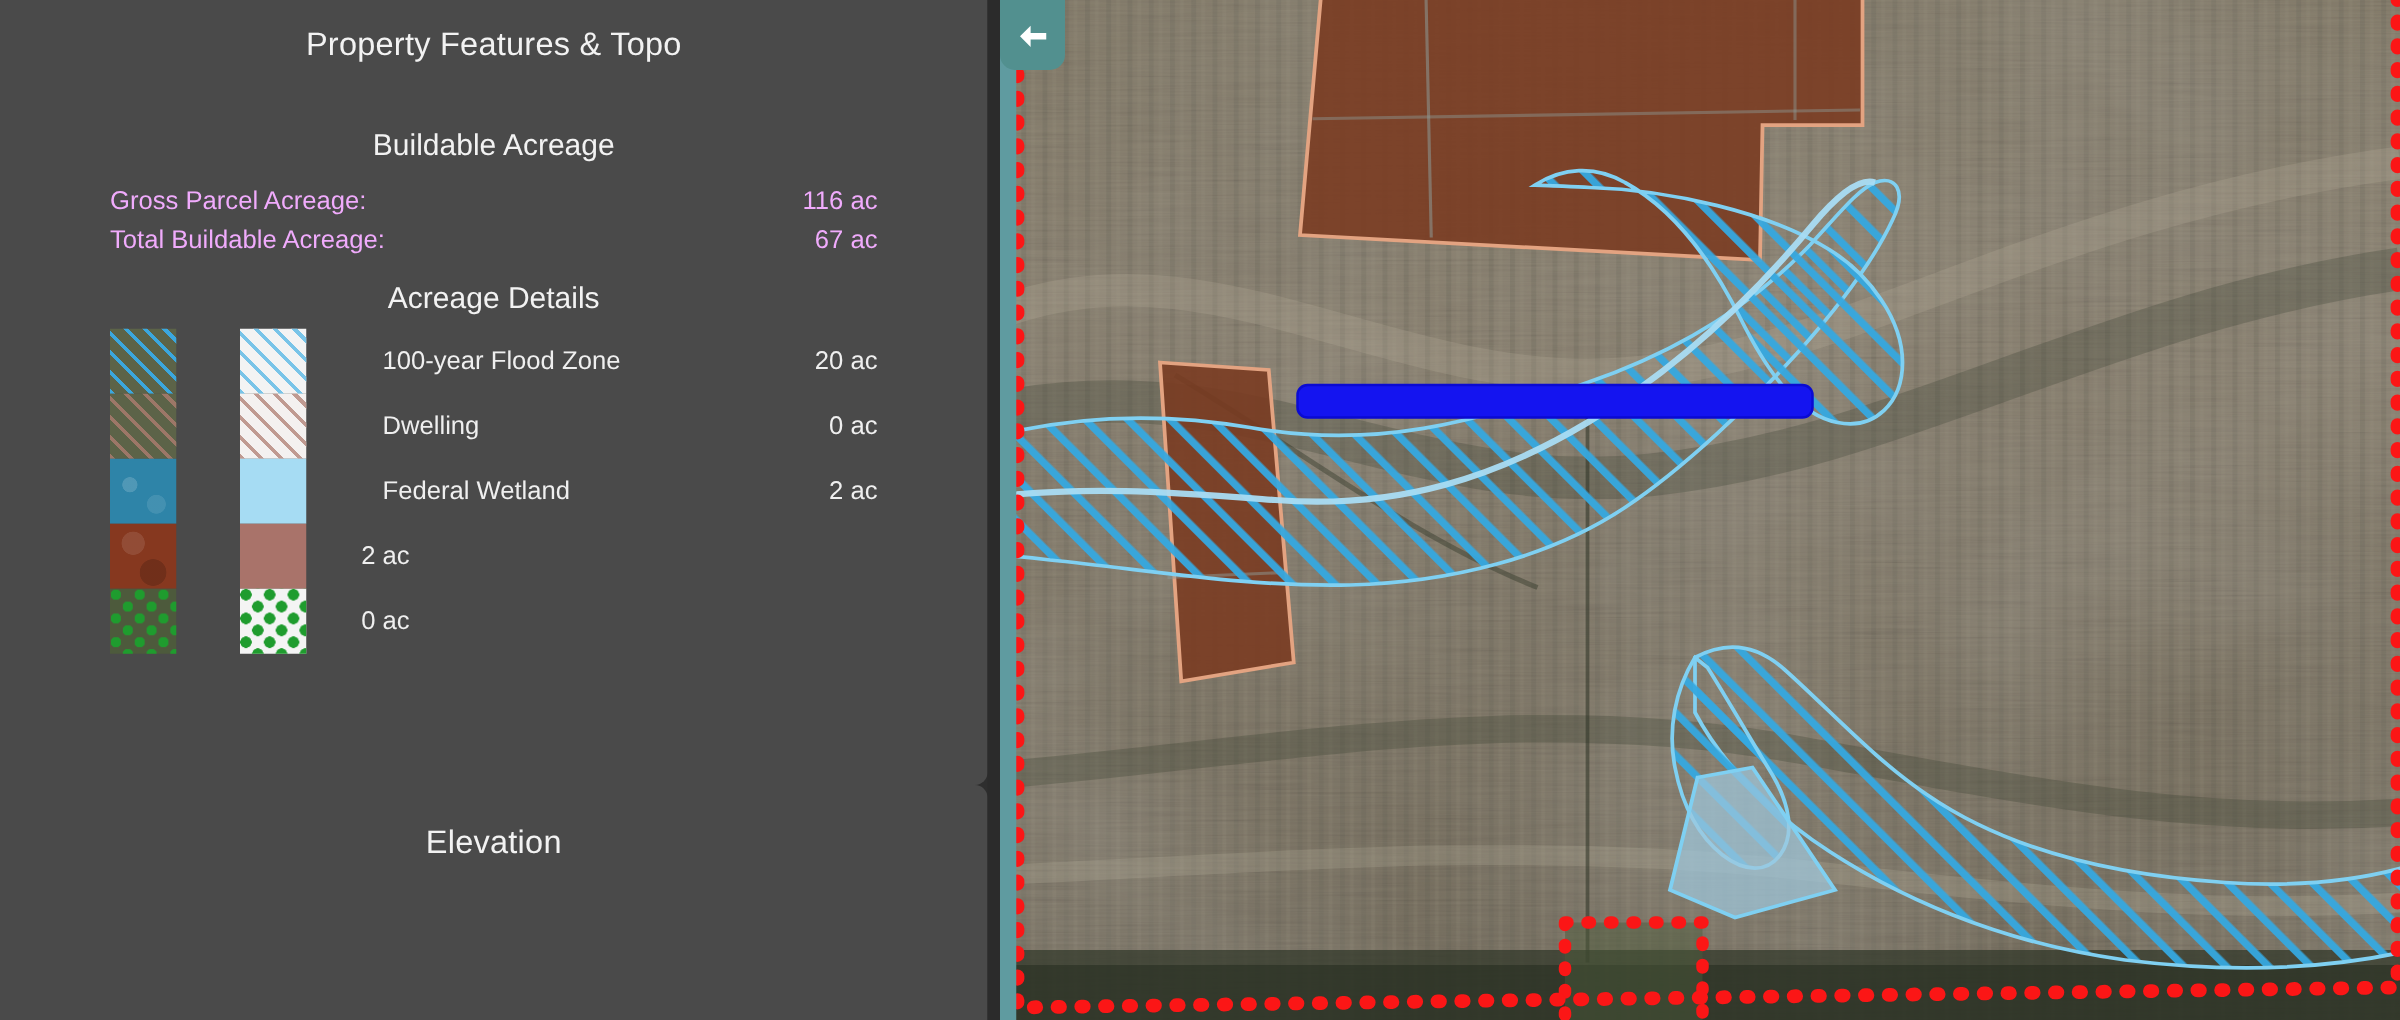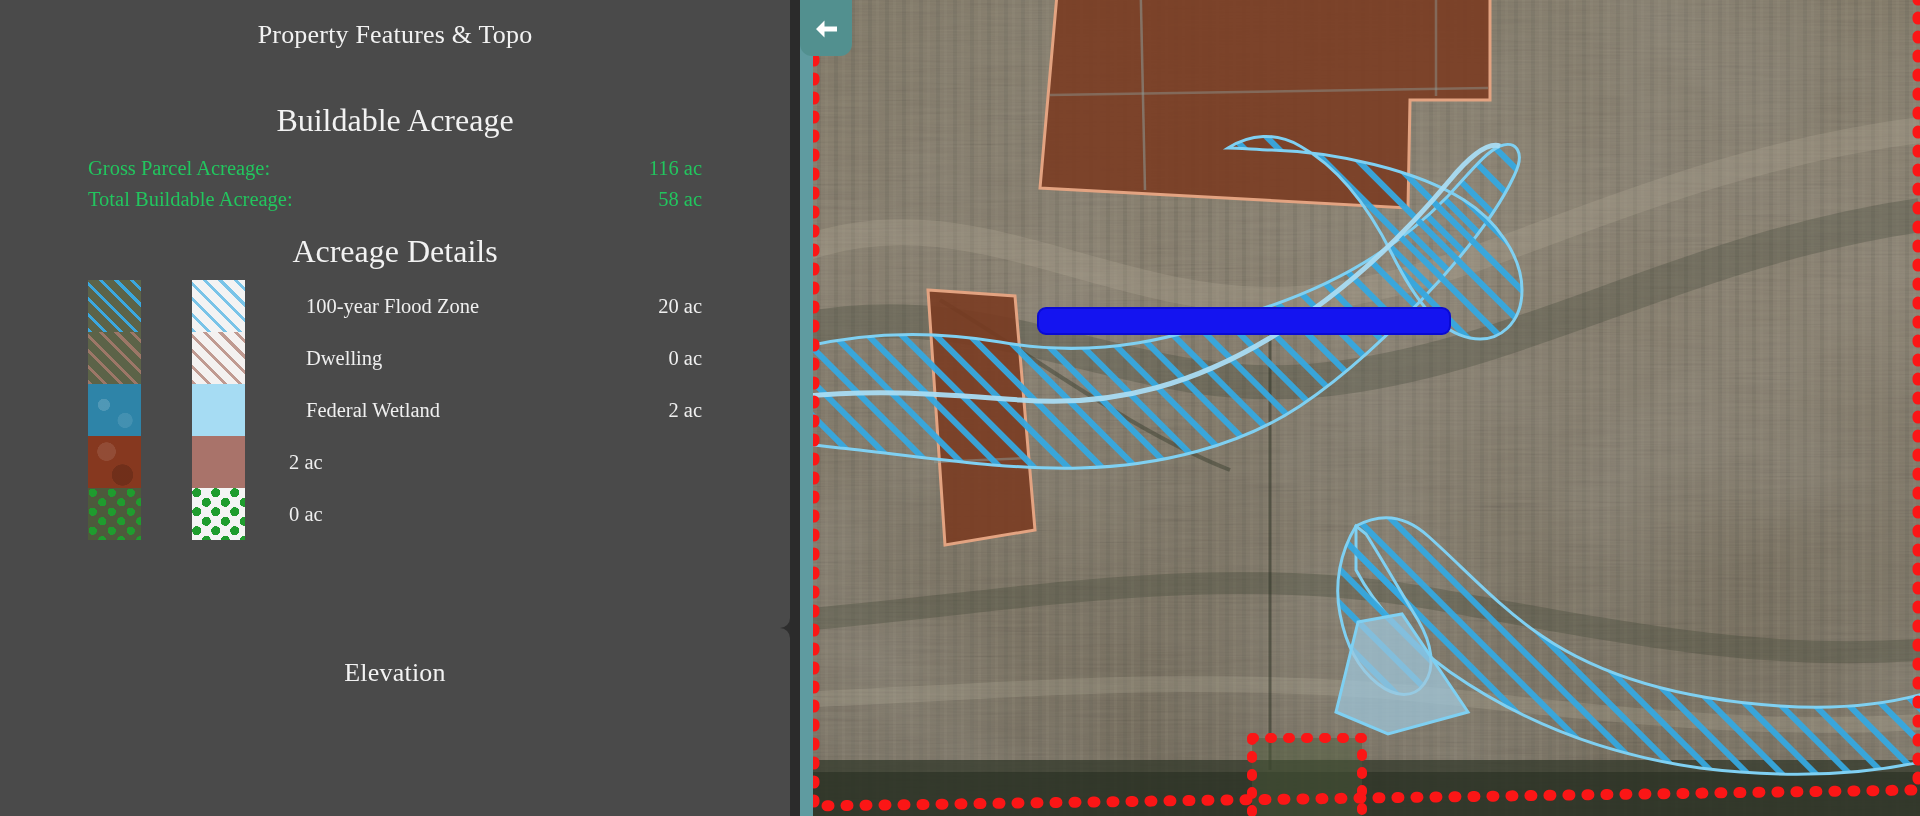--- a/index.html
+++ b/index.html
@@ -5,21 +5,21 @@
 <style>
   * { box-sizing: border-box; margin: 0; padding: 0; }
   html, body {
     width: 1920px; height: 816px;
     overflow: hidden;
     background: #2b2b2b;
     font-family: "Liberation Sans", sans-serif;
     -webkit-font-smoothing: antialiased;
   }
 
-  #app { position: relative; width: 1828px; height: 816px; font-family: Liberation Serif, serif; }
+  #app { position: relative; width: 1828px; height: 816px; }
 
   
   #sidebar {
     position: absolute; left: 0; top: 0;
     width: 790px; height: 816px;
     background: #2e2e2e;
     overflow: hidden;
   }
 
   .panel {
@@ -37,30 +37,30 @@
     font-size: 26px;
     font-weight: 400;
     letter-spacing: .2px;
   }
   .features .panel-title { padding-top: 32px; }
   .elevation .panel-title { padding-top: 30px; }
 
   .section-title {
     text-align: center;
     color: #f2f2f2;
-    font-size: 32px;
+    font-size: 24px;
     font-weight: 400;
     margin-top: 52px;
   }
   .section-title.tight { margin-top: 18px; }
 
   .kv-list { margin-top: 14px; padding: 0 88px 0 88px; }
   .kv-row {
     display: flex; align-items: baseline; justify-content: space-between;
-    color: #22c55e; font-size: 20.5px; line-height: 31px;
+    color: #f0abfc; font-size: 20.5px; line-height: 31px;
     white-space: nowrap;
     text-align: center;
   }
   .kv-row .k { font-weight: 400; }
   .kv-row .v { font-weight: 400; }
 
   
   .detail-list { margin-top: 10px; padding: 0 88px 0 88px; }
   .detail-row {
     display: flex; align-items: center;
@@ -178,21 +178,21 @@
 
       <h2 class="section-title">Buildable Acreage</h2>
 
       <div class="kv-list">
         <div class="kv-row">
           <span class="k">Gross Parcel Acreage:</span>
           <span class="v">116 ac</span>
         </div>
         <div class="kv-row">
           <span class="k">Total Buildable Acreage:</span>
-          <span class="v">58 ac</span>
+          <span class="v">67 ac</span>
         </div>
       </div>
 
       <h2 class="section-title tight">Acreage Details</h2>
 
       <div class="detail-list">
 
         <div class="detail-row">
           <span class="sw map-sw aerial-base hatch-blue"></span>
           <span class="sw legend-sw hatch-blue-light"></span>

